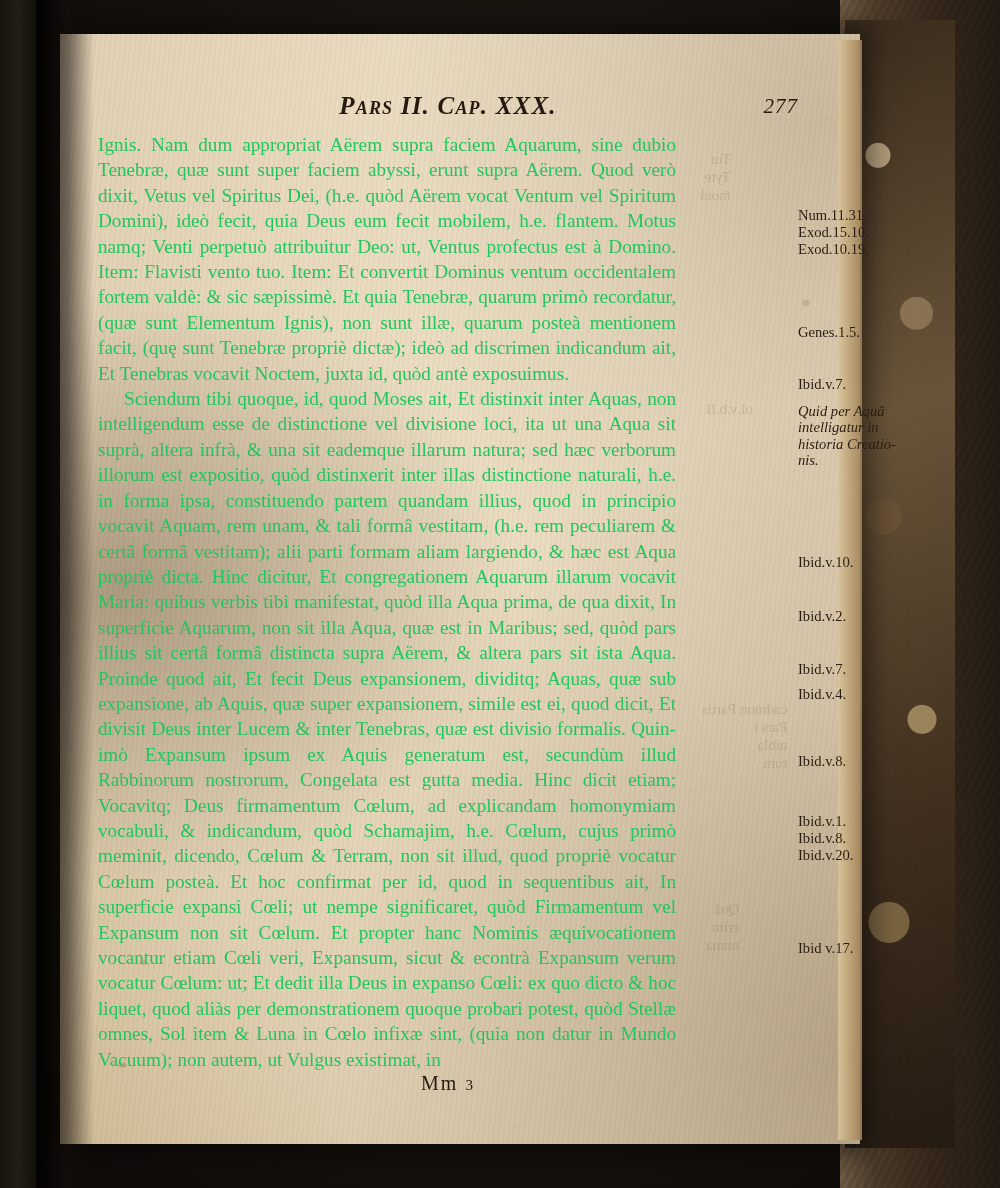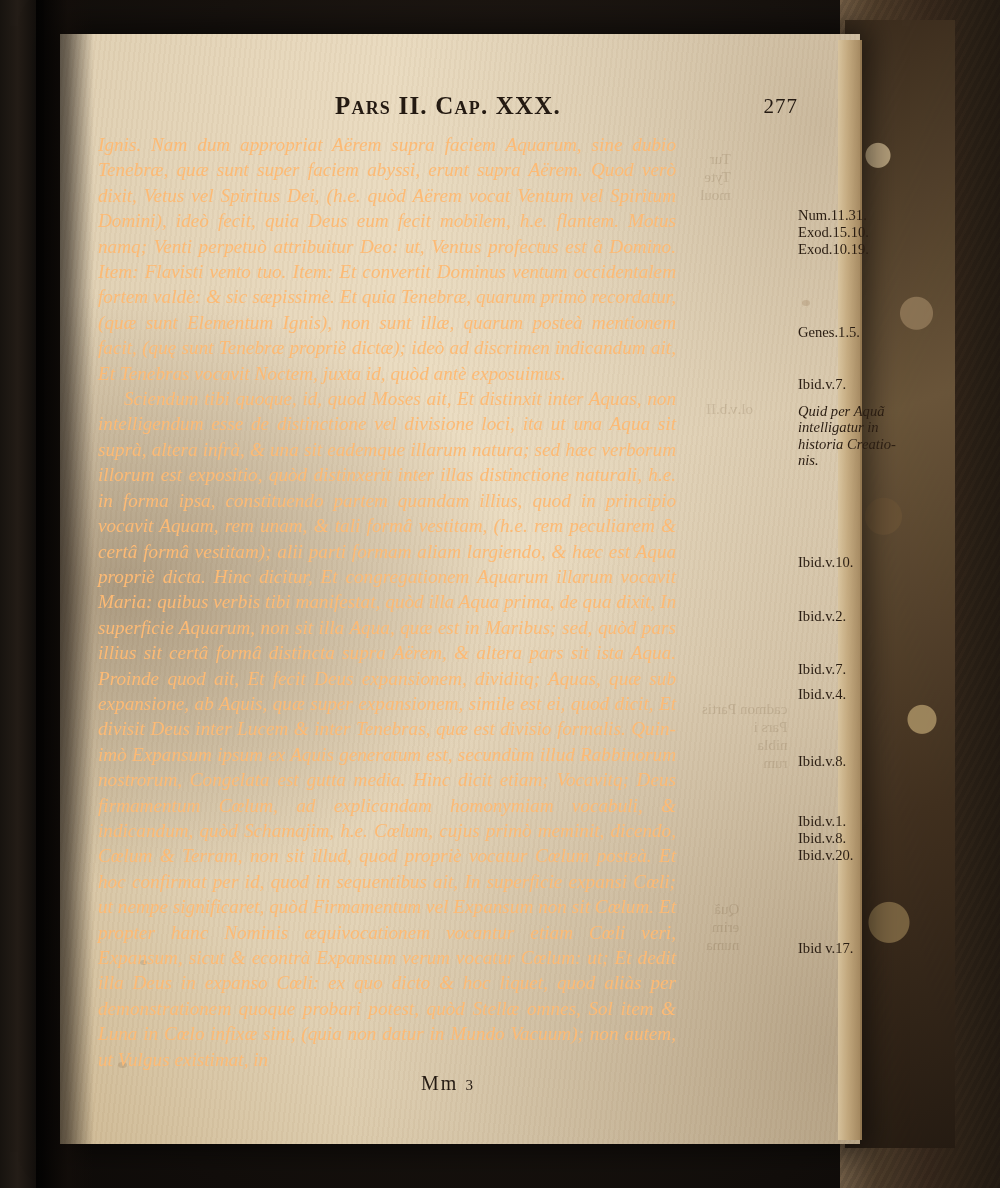--- a/index.html
+++ b/index.html
@@ -106,20 +106,21 @@
     color: #241a12;
   }
 
   .headline {
     display: flex;
     align-items: baseline;
     justify-content: center;
     position: relative;
     margin: 0 0 12px 0;
     letter-spacing: .5px;
+    font-style: italic;
   }
   .headline .ht {
     font-size: 25px;
     font-weight: 700;
     letter-spacing: 1.2px;
     font-variant: small-caps;
   }
   .headline .pageno {
     position: absolute;
     right: 0;
@@ -128,22 +129,21 @@
     letter-spacing: 1px;
   }
 
   .body {
     position: relative;
     width: 578px;
     font-size: 19.2px;
     line-height: 25.4px;
     text-align: justify;
     text-justify: inter-word;
-    color: #fdba74;
-    font-style: italic;
+    color: #22c55e;
   }
   .body p { margin: 0; }
   .body p.indent { text-indent: 26px; }
 
   
   .margin-notes {
     position: absolute;
     left: 700px;
     top: 0;
     width: 148px;

